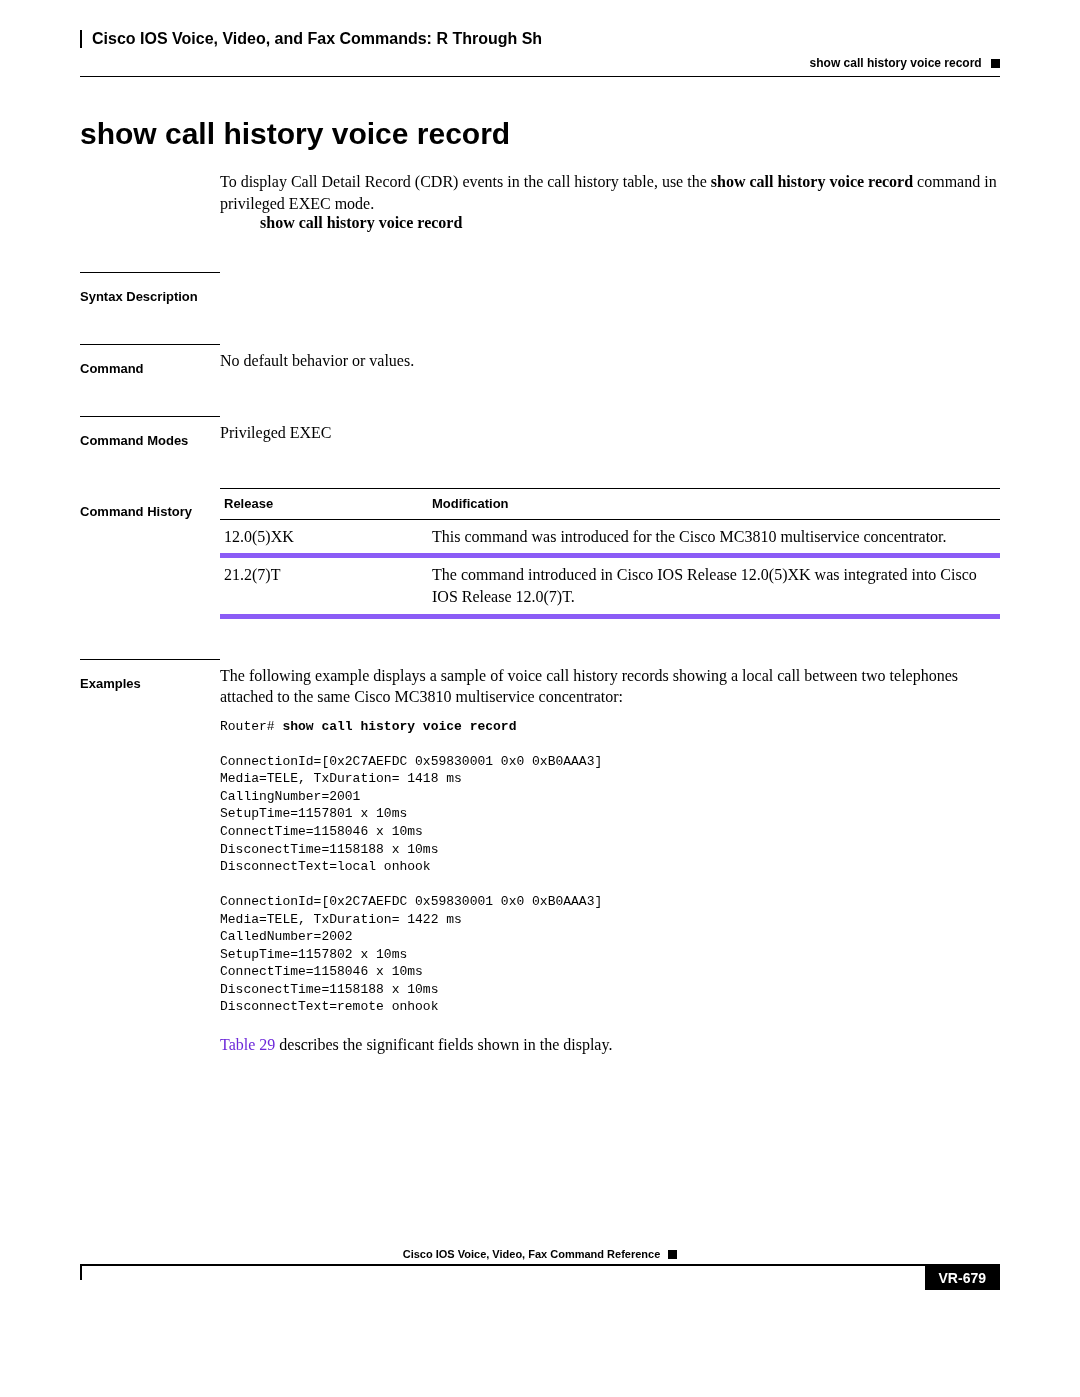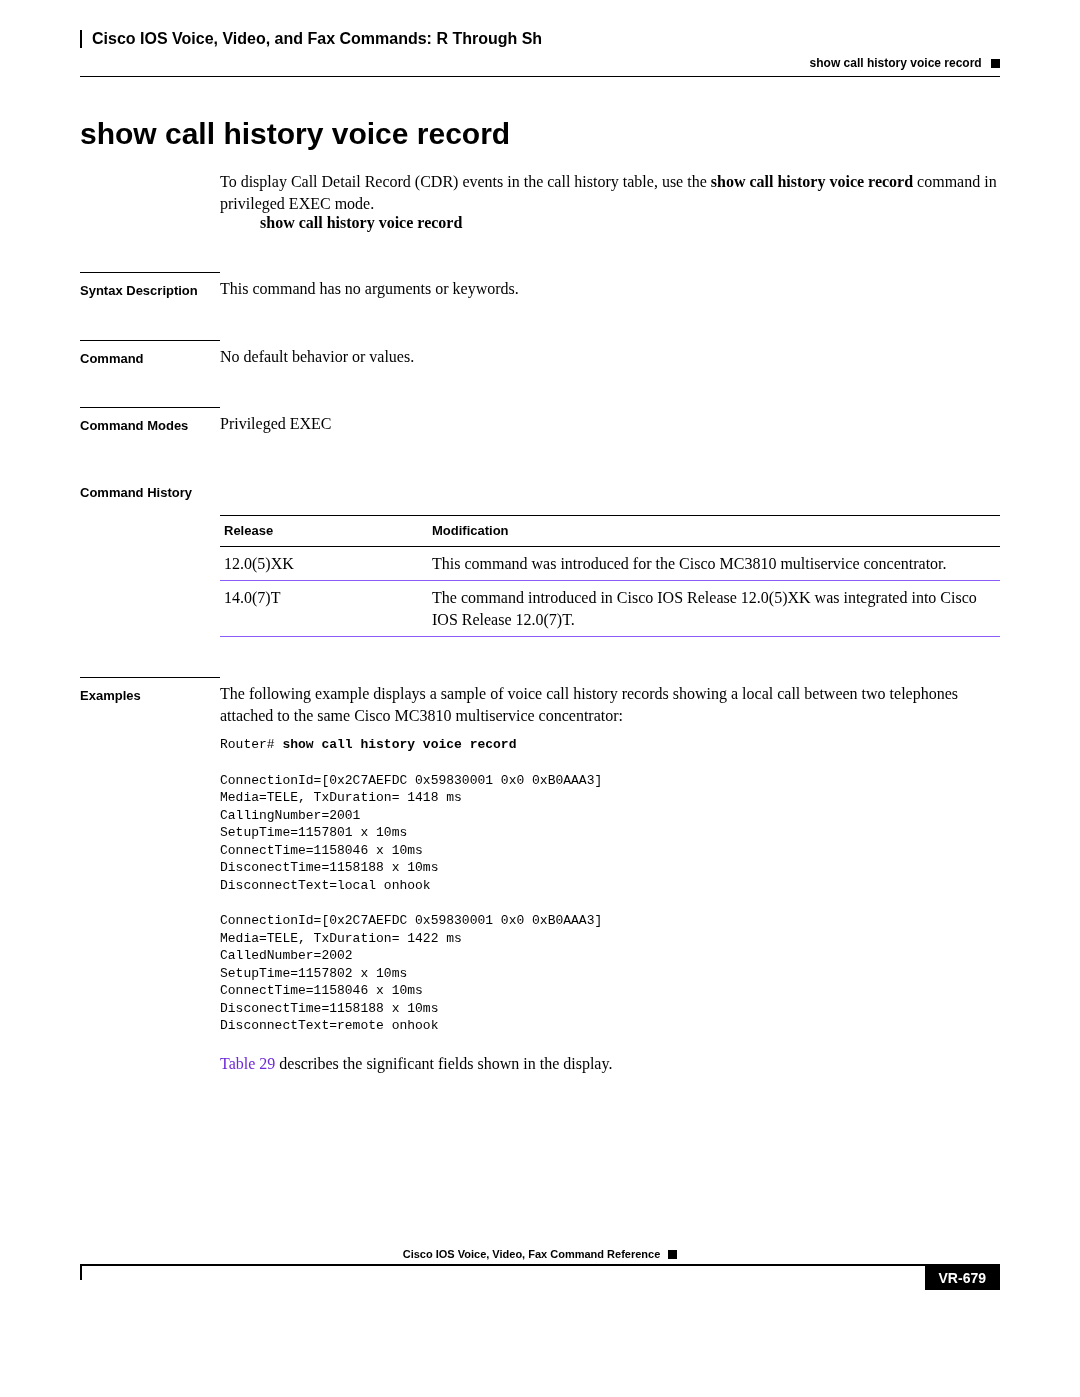--- a/index.html
+++ b/index.html
@@ -53,21 +53,21 @@
     align-items: flex-start;
     margin-bottom: 40px;
   }
   .label-col {
     width: 140px;
     flex-shrink: 0;
     font-family: Arial, Helvetica, sans-serif;
     font-size: 13px;
     font-weight: bold;
     border-top: 1.5px solid #000;
-    padding-top: 10px;
+    padding-top: 16px;
   }
   .content-col {
     flex: 1;
     padding-top: 6px;
     line-height: 1.35;
   }
 
   
   .hist-table {
     width: 100%;
@@ -78,21 +78,21 @@
     font-family: Arial, Helvetica, sans-serif;
     font-size: 13px;
     text-align: left;
     padding: 6px 4px;
     border-top: 1.5px solid #000;
     border-bottom: 1px solid #000;
   }
   .hist-table td {
     padding: 6px 4px;
     vertical-align: top;
-    border-bottom: 1px solid #8b5cf6;
+    border-bottom: 5px solid #8b5cf6;
   }
   .hist-table td.rel { width: 200px; }
 
   .code-block {
     font-family: "Courier New", Courier, monospace;
     font-size: 13px;
     white-space: pre;
     line-height: 1.35;
     margin: 10px 0 18px 0;
   }
@@ -143,50 +143,49 @@
 
   <h1 class="title">show call history voice record</h1>
 
   <div class="intro">
     <span>To display Call Detail Record (CDR) events in the call history table, use the </span><span class="bold">show call history voice record</span><span> command in privileged EXEC mode.</span>
   </div>
   <div class="syntax-line">show call history voice record</div>
 
   <div class="section">
     <div class="label-col">Syntax Description</div>
-    <div class="content-col">This command has no arguments or keywords.</div>
   </div>
 
   <div class="section">
     <div class="label-col">Command</div>
     <div class="content-col">No default behavior or values.</div>
   </div>
 
   <div class="section">
     <div class="label-col">Command Modes</div>
     <div class="content-col">Privileged EXEC</div>
   </div>
 
   <div class="section">
     <div class="label-col" style="border-top:none;">Command History</div>
-    <div class="content-col" style="padding-top:0;margin-top:40px;">
+    <div class="content-col" style="padding-top:0;">
       <table class="hist-table">
         <thead>
           <tr>
             <th>Release</th>
             <th>Modification</th>
           </tr>
         </thead>
         <tbody>
           <tr>
             <td class="rel">12.0(5)XK</td>
             <td>This command was introduced for the Cisco MC3810 multiservice concentrator.</td>
           </tr>
           <tr>
-            <td class="rel">14.0(7)T</td>
+            <td class="rel">21.2(7)T</td>
             <td>The command introduced in Cisco IOS Release 12.0(5)XK was integrated into Cisco IOS Release 12.0(7)T.</td>
           </tr>
         </tbody>
       </table>
     </div>
   </div>
 
   <div class="section" style="margin-bottom:22px;justify-content:center;">
     <div class="label-col">Examples</div>
     <div class="content-col">

